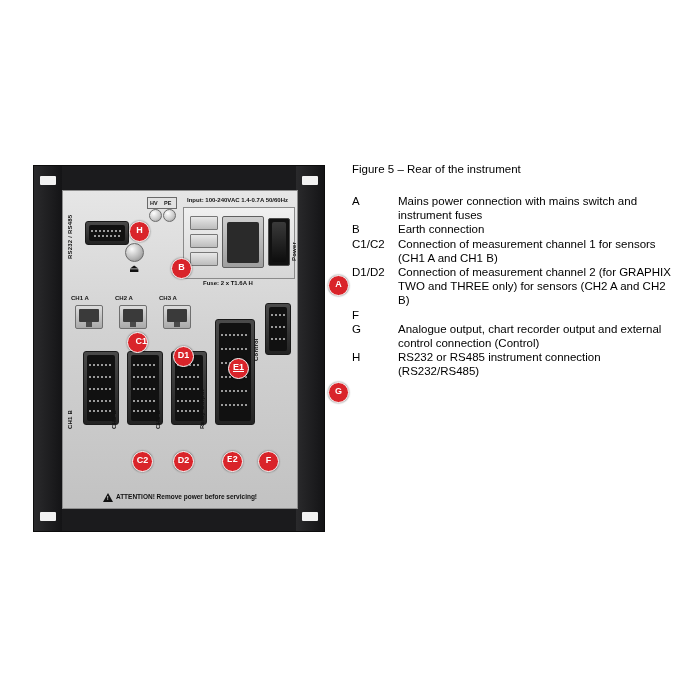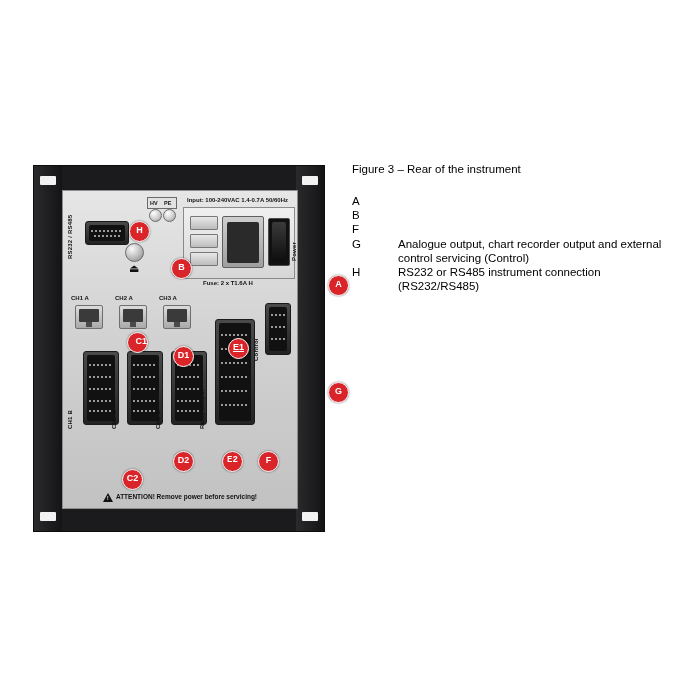--- a/index.html
+++ b/index.html
@@ -410,44 +410,54 @@
         <span class="warn-tri"></span><span>ATTENTION! Remove power before servicing!</span>
       </div>
     </div>
 
     <div class="bubble" style="left:95px; top:55px;">H</div>
     <div class="bubble" style="left:137px; top:92px;">B</div>
     <div class="bubble" style="left:294px; top:109px;">A</div>
 
     <div class="bubble" style="left:93px; top:166px;text-align:right;">C1</div>
     <div class="bubble" style="left:139px; top:180px;">D1</div>
-    <div class="bubble" style="left:194px; top:172px;text-decoration:underline;">E1</div>
+    <div class="bubble" style="left:194px; top:192px;text-decoration:underline;">E1</div>
     <div class="bubble" style="left:294px; top:216px;">G</div>
 
-    <div class="bubble" style="left:88px; top:285px;margin-top:18px;">C2</div>
+    <div class="bubble" style="left:98px; top:285px;">C2</div>
     <div class="bubble" style="left:139px; top:285px;">D2</div>
     <div class="bubble" style="left:188px; top:285px;font-family:Liberation Mono, monospace;">E2</div>
     <div class="bubble" style="left:224px; top:285px;">F</div>
   </div>
 
-  <div class="caption">Figure 3 – Rear of the instrument</div>
+  <div class="caption">Figure 5 – Rear of the instrument</div>
 
   <div class="legend">
     <div class="legend-row">
       <div class="legend-key">A</div>
+      <div class="legend-desc">Mains power connection with mains switch and instrument fuses</div>
     </div>
     <div class="legend-row">
       <div class="legend-key">B</div>
+      <div class="legend-desc">Earth connection</div>
+    </div>
+    <div class="legend-row">
+      <div class="legend-key">C1/C2</div>
+      <div class="legend-desc">Connection of measurement channel 1 for sensors (CH1 A and CH1 B)</div>
+    </div>
+    <div class="legend-row">
+      <div class="legend-key">D1/D2</div>
+      <div class="legend-desc">Connection of measurement channel 2 (for GRAPHIX TWO and THREE only) for sensors (CH2 A and CH2 B)</div>
     </div>
     <div class="legend-row">
       <div class="legend-key">F</div>
     </div>
     <div class="legend-row">
       <div class="legend-key">G</div>
-      <div class="legend-desc">Analogue output, chart recorder output and external control servicing (Control)</div>
+      <div class="legend-desc">Analogue output, chart recorder output and external control connection (Control)</div>
     </div>
     <div class="legend-row">
       <div class="legend-key">H</div>
       <div class="legend-desc">RS232 or RS485 instrument connection (RS232/RS485)</div>
     </div>
   </div>
 
 </div>
 
 </body></html>

